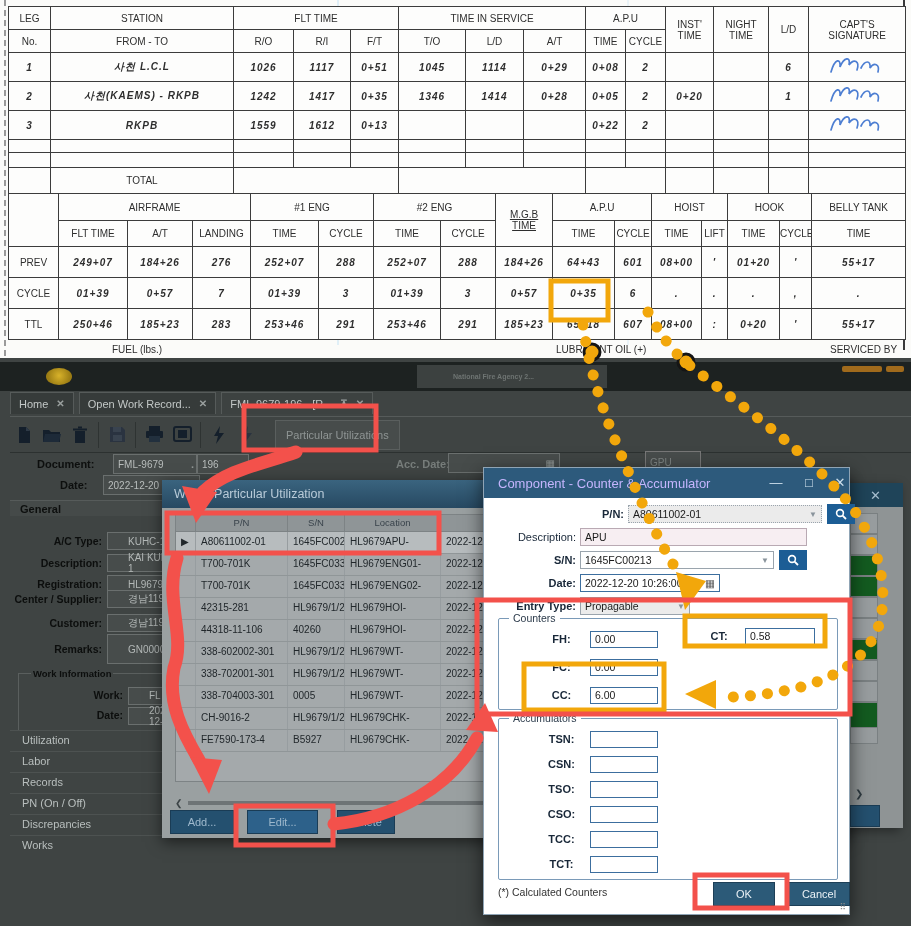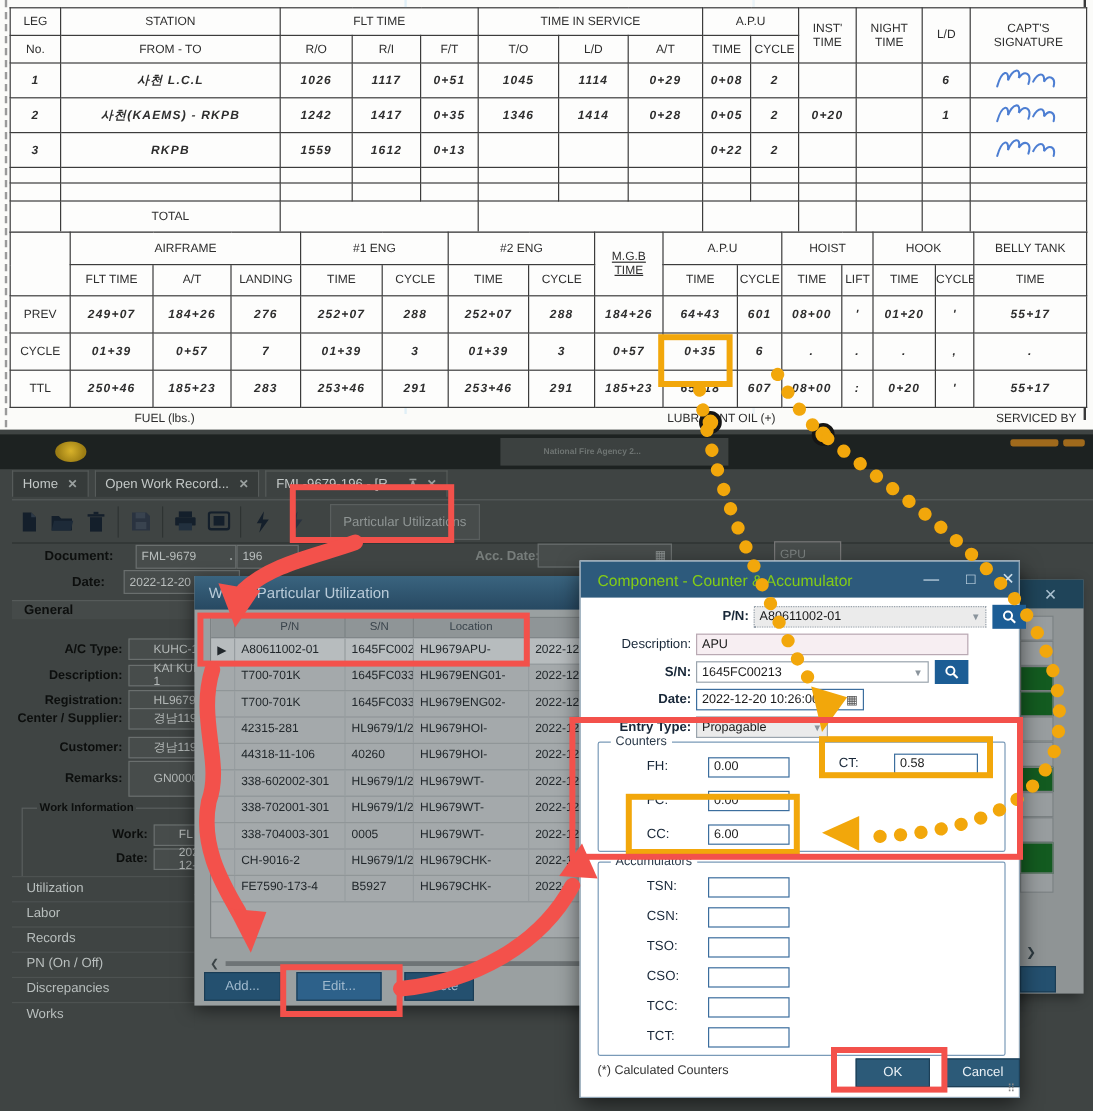--- a/index.html
+++ b/index.html
@@ -54,31 +54,31 @@
   #wscroll{position:absolute;left:13px;top:318px;width:660px;height:10px;display:flex;align-items:center;color:#3c4447;font-size:9px;}
   #wscroll .track{height:4px;background:#6e7476;flex:0 0 440px;margin-left:5px;}
   .wbtn{position:absolute;top:330px;height:24px;background:#24506f;color:#9fb9cd;font-size:11px;display:flex;align-items:center;justify-content:center;box-sizing:border-box;border:1px solid #1a3c55;}
   
   #rwin{position:absolute;left:848px;top:483px;width:55px;height:345px;background:#8f9495;box-shadow:-3px 3px 10px rgba(0,0,0,.4);}
   #rwin-hd{height:24px;background:#1f4459;color:#a8bfcf;font-size:13px;display:flex;align-items:center;justify-content:center;}
   .rcell{position:absolute;left:2px;width:28px;border:1px solid #7a8082;box-sizing:border-box;background:#989d9f;}
   .rcell.green{background:#135b20;}
   
   #cdlg{position:absolute;left:483px;top:467px;width:367px;height:448px;background:#ffffff;border:1px solid #8fa4b5;box-shadow:0 6px 18px rgba(0,0,0,.6);box-sizing:border-box;}
-  #cdlg-title{height:30px;background:#2d5a7c;color:#84cc16;font-size:13px;display:flex;align-items:center;padding-left:14px;}
+  #cdlg-title{height:30px;background:#2d5a7c;color:#c4b5fd;font-size:13px;display:flex;align-items:center;padding-left:14px;}
   .winbtn{position:absolute;top:7px;color:#cfe0ec;font-size:13px;width:18px;text-align:center;}
   .crow{position:absolute;display:flex;align-items:center;height:20px;}
   .clabel{width:92px;text-align:right;font-size:11px;font-weight:bold;color:#182738;padding-right:4px;}
   .cinput{border:1px solid #3c6e9e;background:#fff;height:18px;font-size:10.5px;color:#1a1a1a;display:flex;align-items:center;padding:0 4px;box-sizing:border-box;}
   .combo{background:#ebebeb;border:1px solid #9aa4ad;}
   .combo .arrow{margin-left:auto;color:#8a949c;font-size:8px;}
   .searchbtn{width:28px;height:20px;background:#1c5d95;border:1px solid #134识0;display:flex;align-items:center;justify-content:center;margin-left:5px;}
   .gbox{position:absolute;border:1px solid #7a9ab8;border-radius:2px;}
   .gbox .glegend{position:absolute;top:-7px;left:10px;background:#fff;padding:0 4px;font-size:10.5px;color:#2b3a4a;}
-  .gl{width:45px;text-align:left;font-size:11px;font-weight:normal;color:#182738;padding-right:6px;}
+  .gl{width:45px;text-align:center;font-size:11px;font-weight:bold;color:#182738;padding-right:6px;}
   .gi{width:68px;height:17px;border:1px solid #3c6e9e;font-size:10.5px;color:#1a1a1a;padding:1px 4px 0 4px;box-sizing:border-box;}
   #cfoot{position:absolute;left:14px;top:418px;font-size:10.5px;color:#333;}
   .cbtn{position:absolute;top:414px;width:60px;height:22px;background:#2c5a78;border:1px solid #1d3f57;color:#eaf1f6;font-size:11px;display:flex;align-items:center;justify-content:center;}
   #grip{position:absolute;right:3px;bottom:2px;color:#888;font-size:9px;}
   
   #overlay{position:absolute;left:0;top:0;width:911px;height:926px;pointer-events:none;z-index:50;}
 </style>
 </head>
 <body>
 <div id="stage">

